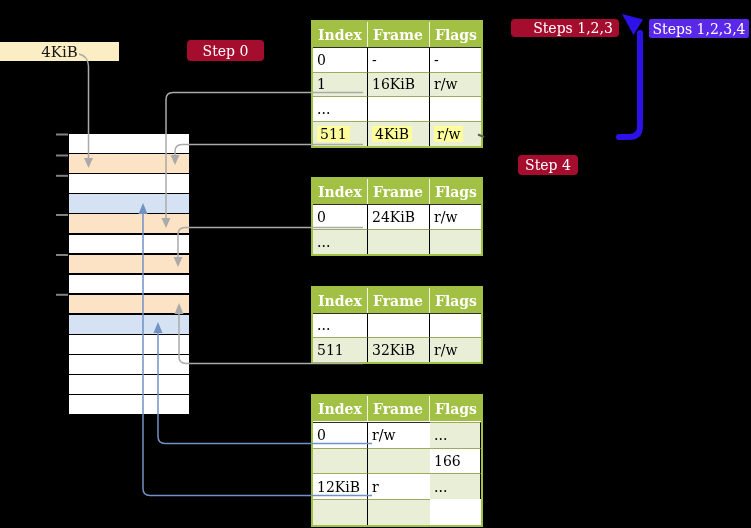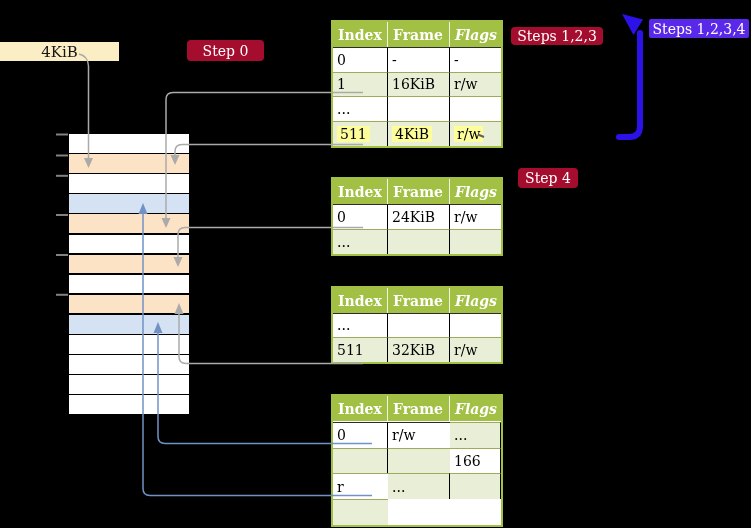--- a/index.html
+++ b/index.html
@@ -9,35 +9,35 @@
   
   .frame-label{position:absolute;left:0;top:42px;width:119px;height:19px;background:var(--cream);
     color:#151515;font-size:15px;display:flex;align-items:center;justify-content:center;}
 
   
   .badge{position:absolute;color:#fff;font-size:14px;line-height:1;display:flex;align-items:center;
     justify-content:center;white-space:nowrap;}
   .badge.crimson{background:var(--crimson);border-radius:4px;}
   .badge.violet{background:var(--violet);border-radius:2px;}
   .badge.b-step0{left:187px;top:40px;width:77px;height:21px;}
-  .badge.b-steps123{left:511px;top:27px;width:92px;height:18px;}
+  .badge.b-steps123{left:511px;top:19px;width:92px;height:18px;padding-left:16px;}
   .badge.b-steps1234{left:649px;top:19px;width:100px;height:19px;font-size:14px;}
-  .badge.b-step4{left:518px;top:168px;width:60px;height:20px;}
+  .badge.b-step4{left:518px;top:155px;width:60px;height:20px;}
 
   
   .memstack{position:absolute;left:68px;top:133px;width:122px;height:282px;background:#000;
     border:1px solid #000;display:grid;grid-template-rows:repeat(14,1fr);row-gap:1.5px;box-sizing:border-box;}
   .mem-row{width:100%;}
 
   
   .ptable{position:absolute;left:311px;width:172px;box-sizing:border-box;border:2px solid var(--table_green);
-    display:grid;grid-template-columns:55px 62px 51px;background:#fff;margin-left:20px;}
+    display:grid;grid-template-columns:55px 62px 51px;background:#fff;}
   .ptable .th{background:var(--table_green);color:#fff;font-weight:bold;font-size:14px;height:25px;
     display:flex;align-items:center;padding-left:5px;box-sizing:border-box;border-right:1px solid rgba(255,255,255,.85);}
-  .ptable .th.last{border-right:none;font-style:italic;}
+  .ptable .th.last{border-right:none;}
   .ptable .td{font-size:14px;color:#000;display:flex;align-items:center;padding-left:4px;box-sizing:border-box;
     border-top:1px solid var(--row_divider);background:#fff;}
   .ptable .td.r-first{border-top:1px solid #2c2c2c;}
   .ptable .td.c1,.ptable .td.c2{border-right:1px solid #000;}
   .ptable .td.shade{background:var(--row_green);}
   .t1{top:20px;grid-auto-rows:24.75px;}
   .t2{top:177px;grid-auto-rows:25px;}
   .t3{top:286px;grid-auto-rows:24.5px;}
   .t4{top:394px;grid-auto-rows:25.75px;}
   .hl{background:var(--highlight_yellow);padding:0 3px;}
@@ -144,20 +144,21 @@
     <div class="th last">Flags</div>
 
     <div class="td c1 r-first">0</div>
     <div class="td c3 r-first">r/w</div>
 
     <div class="td c1 shade">...</div>
     <div class="td c2 shade"></div>
     <div class="td c3 shade"></div>
 
     <div class="td c1">166</div>
+    <div class="td c2">12KiB</div>
     <div class="td c3">r</div>
 
     <div class="td c1 shade">...</div>
     <div class="td c2 shade"></div>
     <div class="td c3 shade"></div>
   </div>
 
   <svg class="overlay" width="751" height="528" viewBox="0 0 751 528">
 
     <g>

